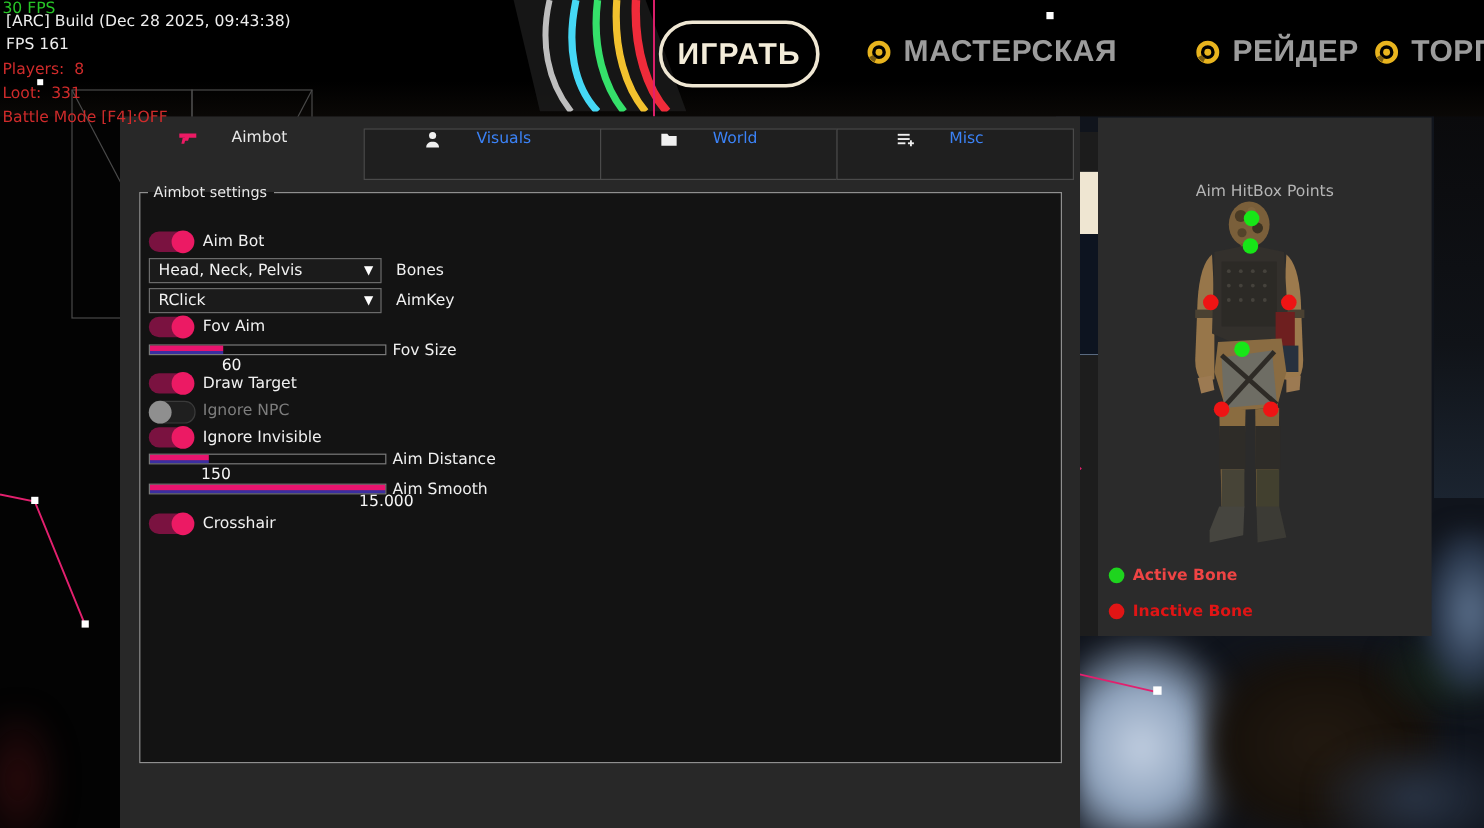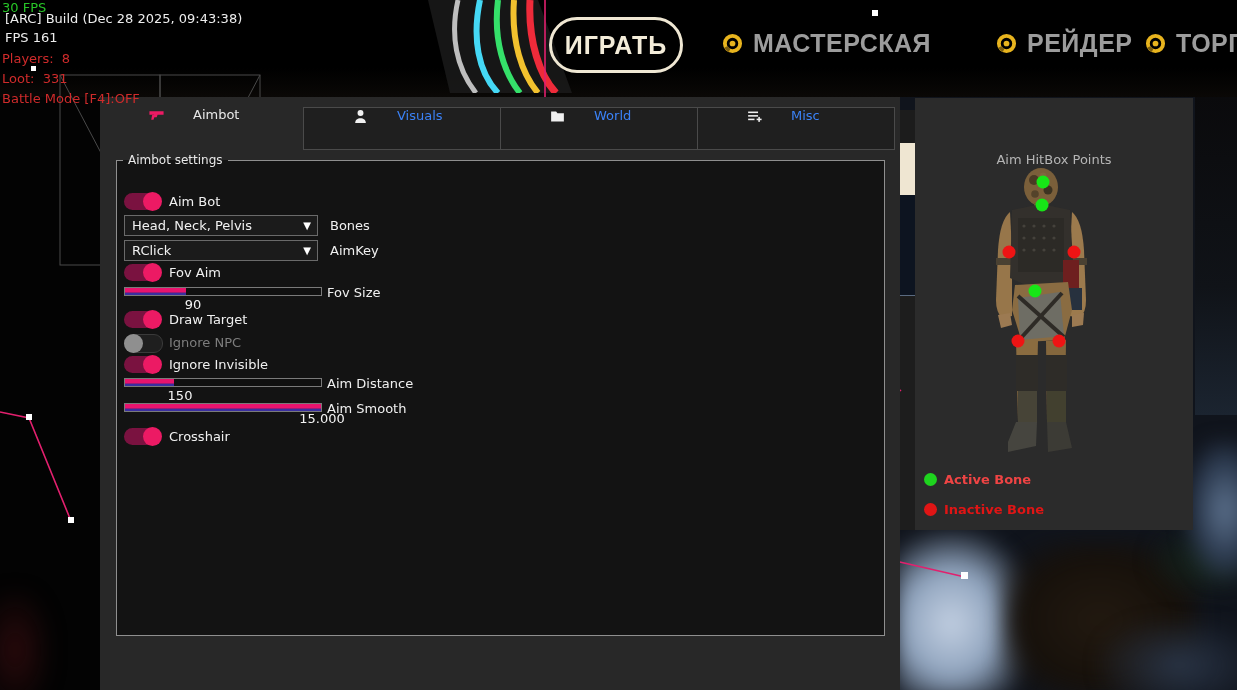--- a/index.html
+++ b/index.html
@@ -220,21 +220,21 @@
             <div class="knob"></div>
           </div>
         <span class="tog-label">Fov Aim</span>
       </div>
 
       <div class="row" style="top:120px;height:30px;">
         <div class="slider">
           <div class="fill" style="width: 31%;"></div>
         </div>
         <span class="slider-label">Fov Size</span>
-        <span class="slider-value" style="left:69px;">90</span>
+        <span class="slider-value" style="left:69px;">60</span>
       </div>
 
       <div class="row" style="top:144px;">
         <div class="toggle on">
             <div class="knob"></div>
           </div>
         <span class="tog-label">Draw Target</span>
       </div>
 
       <div class="row" style="top:167px;">

